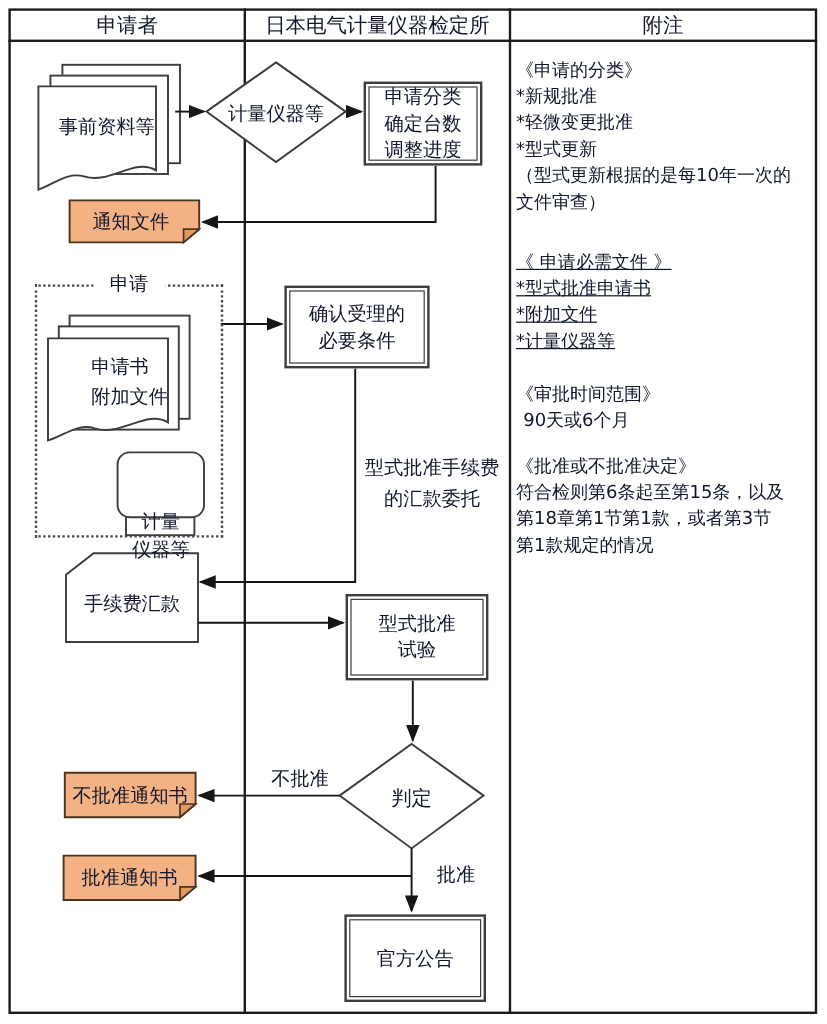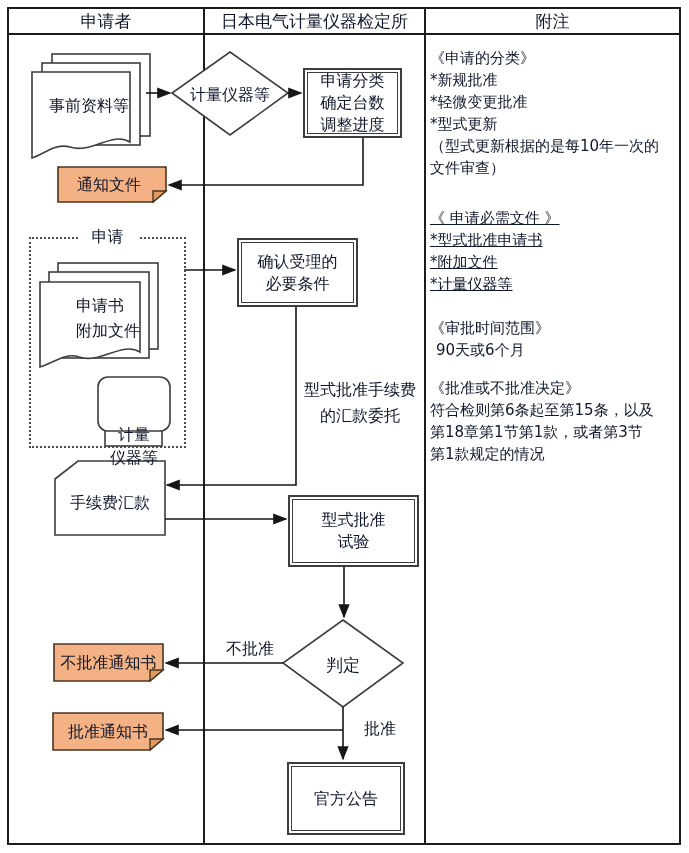--- a/index.html
+++ b/index.html
@@ -107,21 +107,21 @@
   </div>
 
   <div class="dbox" style="left:303px;top:68px;width:95px;height:66px;">
     <div class="in">
       <div>申请分类</div>
       <div>确定台数</div>
       <div>调整进度</div>
     </div>
   </div>
 
-  <div class="dbox" style="left:288px;top:495px;width:115px;height:68px;padding-left:12px;">
+  <div class="dbox" style="left:288px;top:495px;width:115px;height:68px;">
     <div class="in">
       <div>型式批准</div>
       <div>试验</div>
     </div>
   </div>
 
   <div class="dbox" style="left:287px;top:762px;width:114px;height:69px;">
     <div class="in">
       <div>官方公告</div>
     </div>

